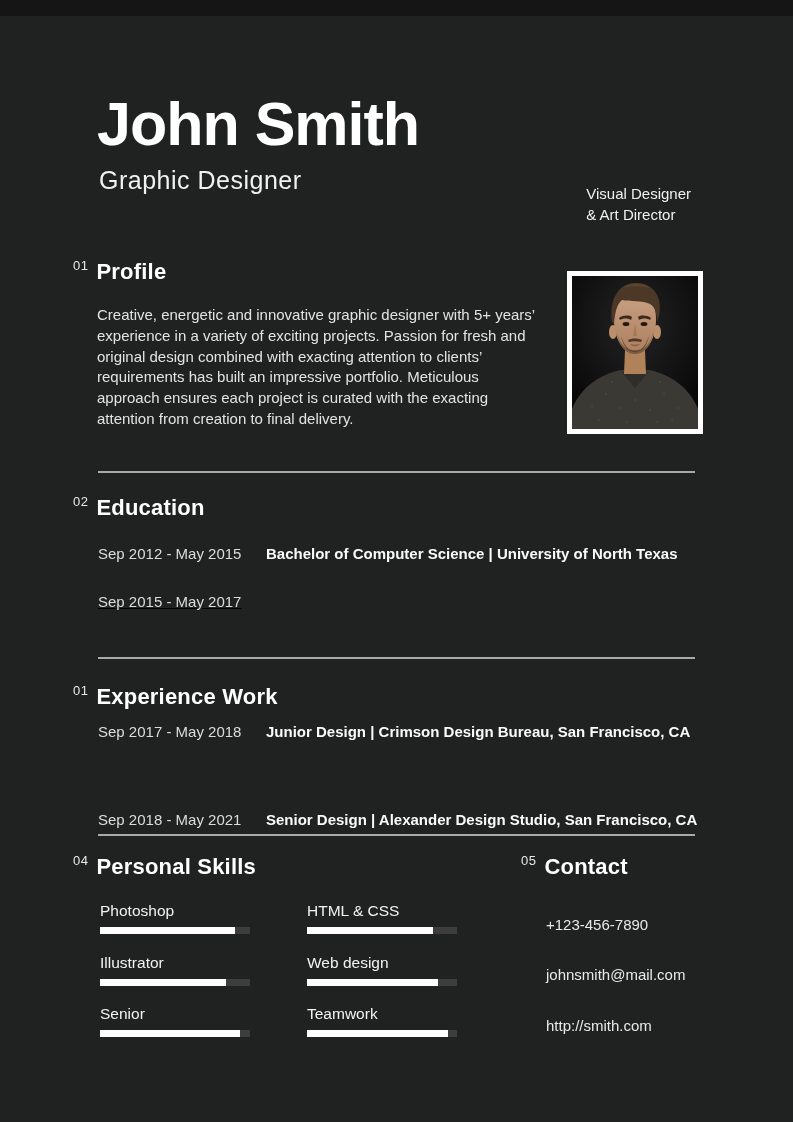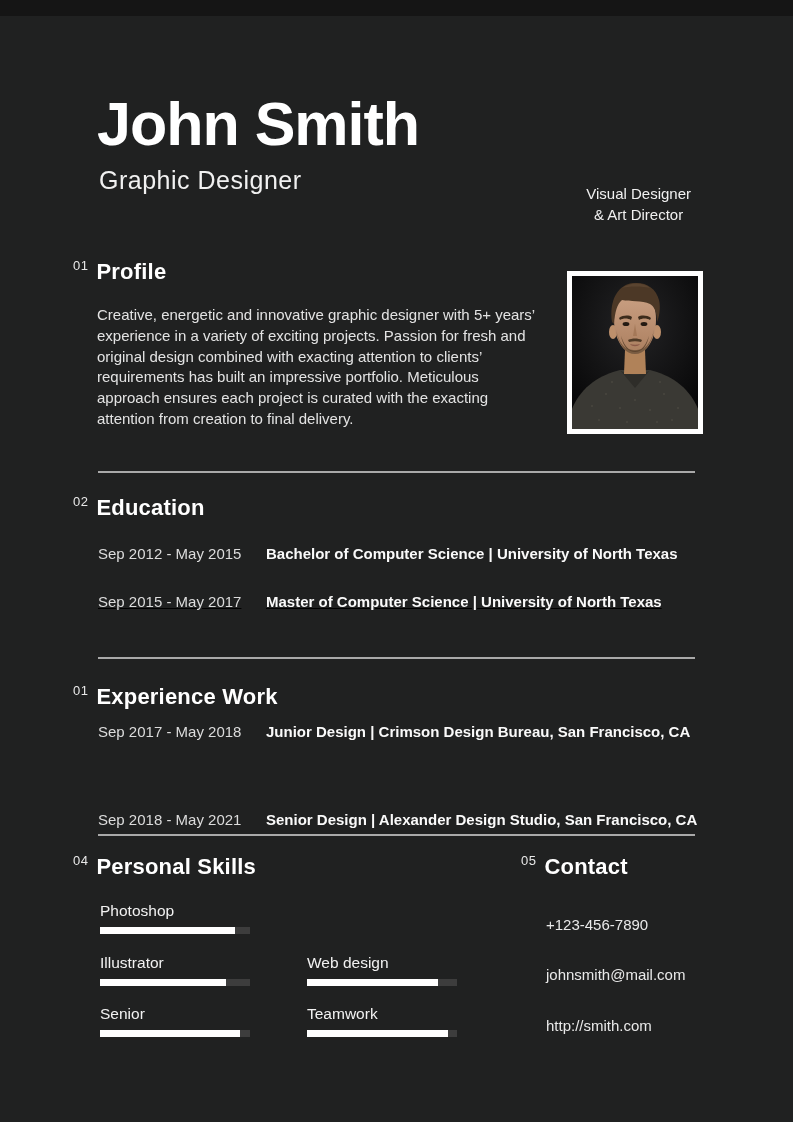--- a/index.html
+++ b/index.html
@@ -18,21 +18,21 @@
     font-size:61px; font-weight:700; letter-spacing:-1px;
     color:#ffffff; line-height:1.05;
   }
   .subtitle {
     position:absolute; left:99px; top:150px;
     font-size:25px; font-weight:400; letter-spacing:0.5px;
     color:#f1f1f1;
   }
   .role {
     position:absolute; right:102px; top:167px;
-    text-align:center; font-size:15px; line-height:21px;
+    text-align:left; font-size:15px; line-height:21px;
     color:#f0f0f0;
   }
   
   .sec-head { position:absolute; left:73px; white-space:nowrap; color:#ffffff; }
   .sec-head .num {
     display:inline-block; transform:translateY(-9px);
     font-size:13px; font-weight:500; color:#e8e8e8; margin-right:8px;
     letter-spacing:0.5px;
   }
   .sec-head .ttl { font-size:22px; font-weight:700; letter-spacing:0.2px; }
@@ -148,21 +148,20 @@
 
   <div class="sec-head" style="top:479px;">
     <span class="num">02</span><span class="ttl">Education</span>
   </div>
   <div class="row" style="top:529px;">
     <span class="date">Sep 2012 - May 2015</span>
     <span class="desc">Bachelor of Computer Science | University of North Texas</span>
   </div>
   <div class="row" style="top:577px;text-decoration:underline;">
     <span class="date">Sep 2015 - May 2017</span>
-    <span class="desc">Master of Computer Science | University of North Texas</span>
   </div>
 
   <div class="hr" style="top:641px;"></div>
 
   <div class="sec-head" style="top:668px;">
     <span class="num">01</span><span class="ttl">Experience Work</span>
   </div>
   <div class="row" style="top:707px;">
     <span class="date">Sep 2017 - May 2018</span>
     <span class="desc">Junior Design | Crimson Design Bureau, San Francisco, CA</span>
@@ -189,20 +188,26 @@
     <div class="track">
         <div class="fill" style="width: 84%;"></div>
       </div>
   </div>
   <div class="skill" style="left:100px; top:989px;">
     <div class="lbl">Senior</div>
     <div class="track">
         <div class="fill" style="width: 93%;"></div>
       </div>
   </div>
+  <div class="skill" style="left:307px; top:886px;">
+    <div class="lbl">HTML &amp; CSS</div>
+    <div class="track">
+        <div class="fill" style="width: 84%;"></div>
+      </div>
+  </div>
   <div class="skill" style="left:307px; top:938px;">
     <div class="lbl">Web design</div>
     <div class="track">
         <div class="fill" style="width: 87%;"></div>
       </div>
   </div>
   <div class="skill" style="left:307px; top:989px;">
     <div class="lbl">Teamwork</div>
     <div class="track">
         <div class="fill" style="width: 94%;"></div>

